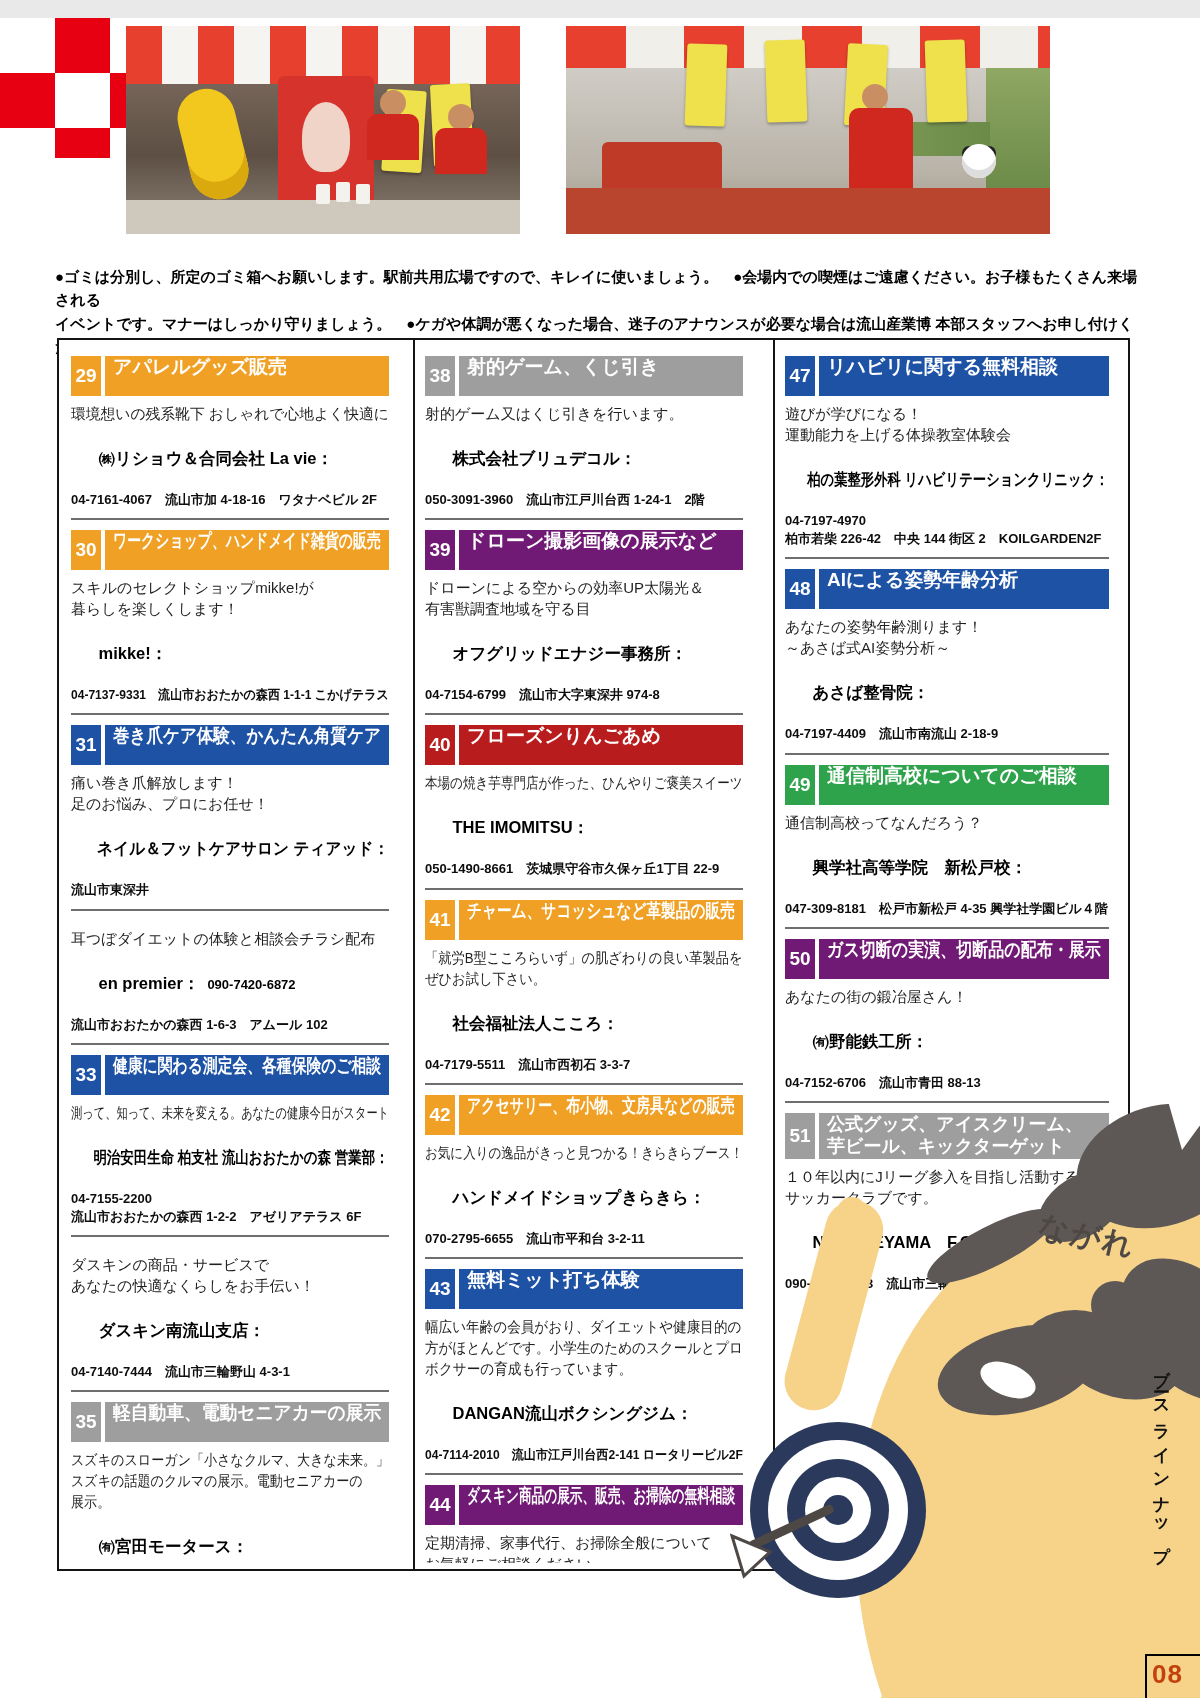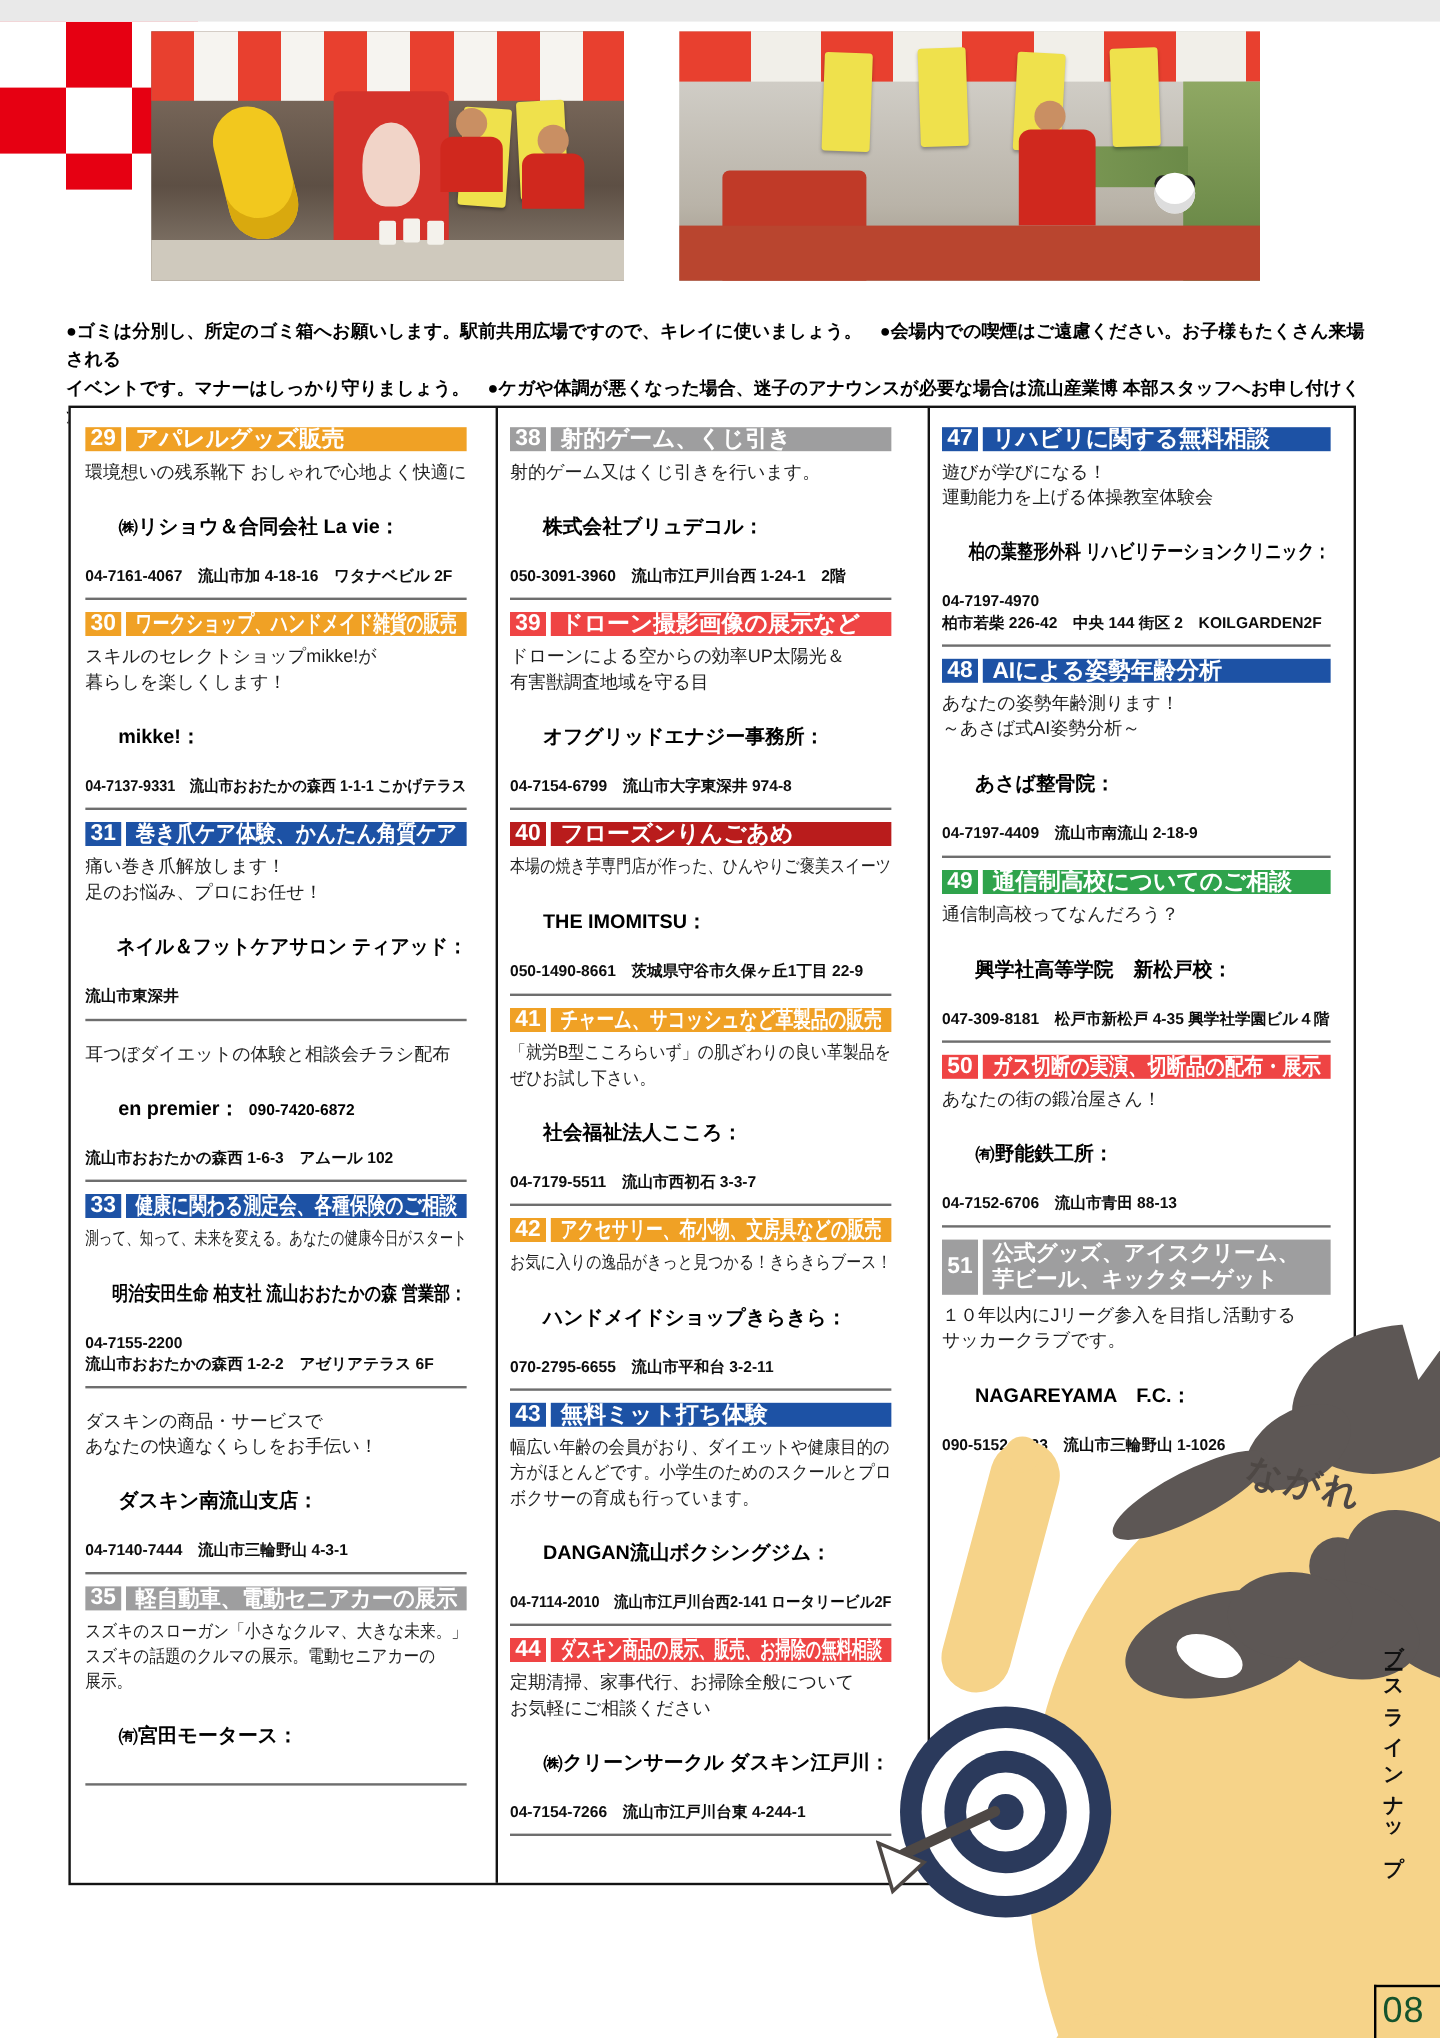--- a/index.html
+++ b/index.html
@@ -39,50 +39,50 @@
   
   .main-box{position:absolute;left:57px;top:320px;width:1073px;height:1233px;
             border:2px solid #141414;box-sizing:border-box;background:#fff;}
   .vsep{position:absolute;top:0;bottom:0;width:2px;background:#141414;}
   .vsep-1{left:354px;} .vsep-2{left:714px;}
   .col{position:absolute;top:6px;bottom:6px;overflow:hidden;}
   .col-0{left:12px;width:318px;} .col-1{left:366px;width:318px;} .col-2{left:726px;width:324px;}
 
   .entry{padding:10px 0 9px;border-bottom:2px solid #6E6E6E;}
   .entry.last{border-bottom:none;}
-  .e-head{display:flex;align-items:stretch;height:20px;}
+  .e-head{display:flex;align-items:stretch;height:40px;}
   .e-head.two-line{height:46px;}
   .e-num{width:30px;min-width:30px;margin-right:4px;color:#fff;font-weight:700;font-size:19px;
          display:flex;align-items:center;justify-content:center;font-style:normal;}
   .e-bar{flex:1;display:flex;padding:0 8px;overflow:hidden;}
   .e-title-text{color:#fff;font-weight:700;font-size:19px;white-space:pre;display:inline-block;
                 transform-origin:left center;line-height:1.15;}
   .two-line .e-title-text{font-size:18px;line-height:1.25;}
   .c-orange{background:#F0A125;} .c-dark_orange{background:#b91c1c;}
-  .c-blue{background:#1D52A5;} .c-light_blue{background:#ef4444;}
+  .c-blue{background:#1D52A5;} .c-light_blue{background:#701a75;}
   .c-green{background:#2FA34C;} .c-gray{background:#9E9E9F;}
 
   .e-desc{margin:7px 0 5px;font-size:15px;line-height:1.40;color:#1f1f1f;white-space:pre;
           transform-origin:left center;}
   .e-contact-line{font-weight:700;font-size:16.5px;color:#000;white-space:pre;transform-origin:left center;}
   .e-contact-extra{font-size:13px;margin-left:8px;}
   .e-info{font-weight:700;font-size:13px;line-height:1.4;color:#0d0d0d;margin-top:2px;white-space:pre;
           transform-origin:left center;}
 
   
   .mascot{position:absolute;left:730px;top:1040px;width:530px;height:658px;z-index:5;pointer-events:none;}
   .mascot text{font-family:"Liberation Sans","DejaVu Sans",sans-serif;font-weight:700;}
 
   
   .side-label{position:absolute;left:1150px;top:1340px;height:210px;writing-mode:vertical-rl;
               font-size:17px;font-weight:600;letter-spacing:5px;color:#111;z-index:6;}
   .corner{position:absolute;left:1145px;top:1636px;width:53px;height:60px;
           border-left:2px solid #000;border-top:2px solid #000;z-index:6;}
-  .corner span{display:inline-block;margin:3px 0 0 5px;font-size:30px;font-weight:400;
-               color:#14532d;letter-spacing:1px;}
+  .corner span{display:inline-block;margin:3px 0 0 5px;font-size:26px;font-weight:700;
+               color:#c2410c;letter-spacing:1px;}
 </style>
 </head>
 <body>
 
 <div class="page">
 
   <div class="checker"></div>
 
   <div class="photo photo-left">
     <div class="awning"></div>

